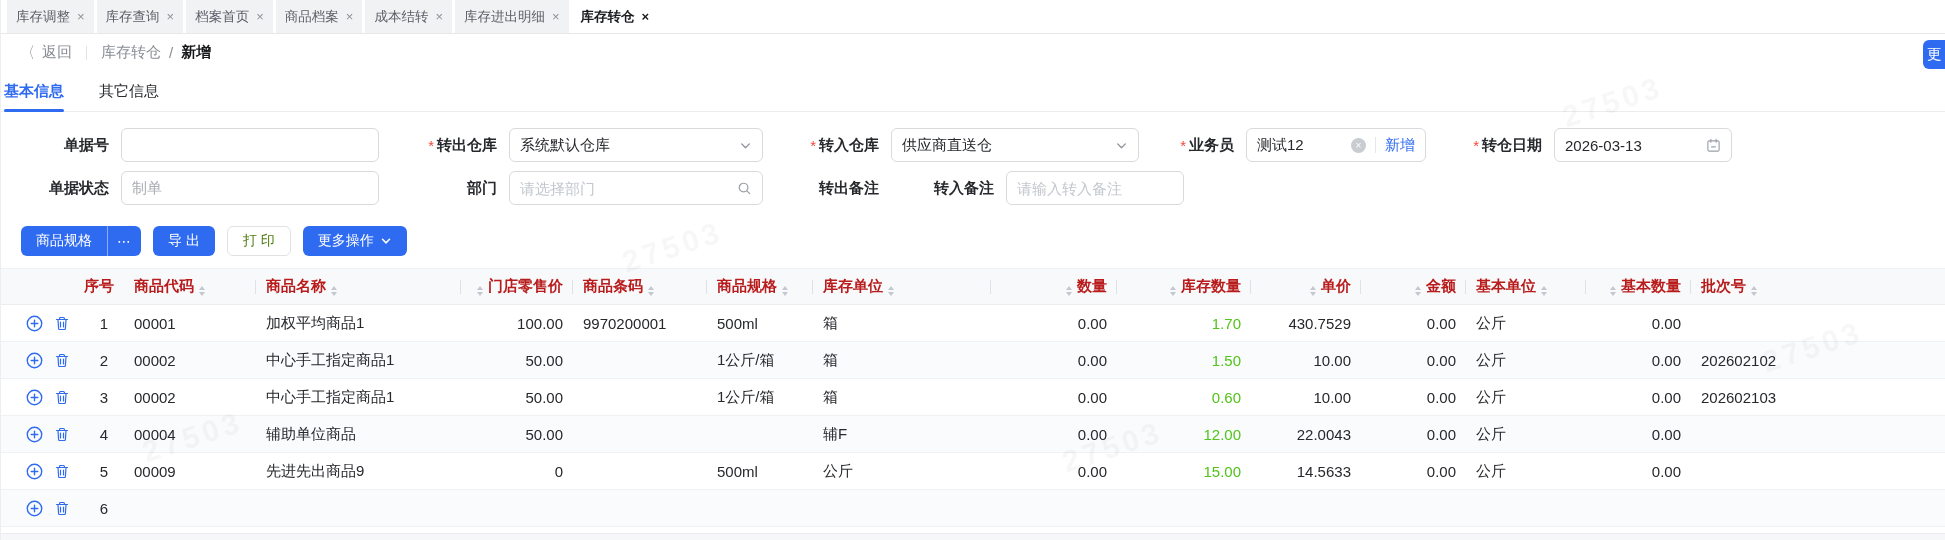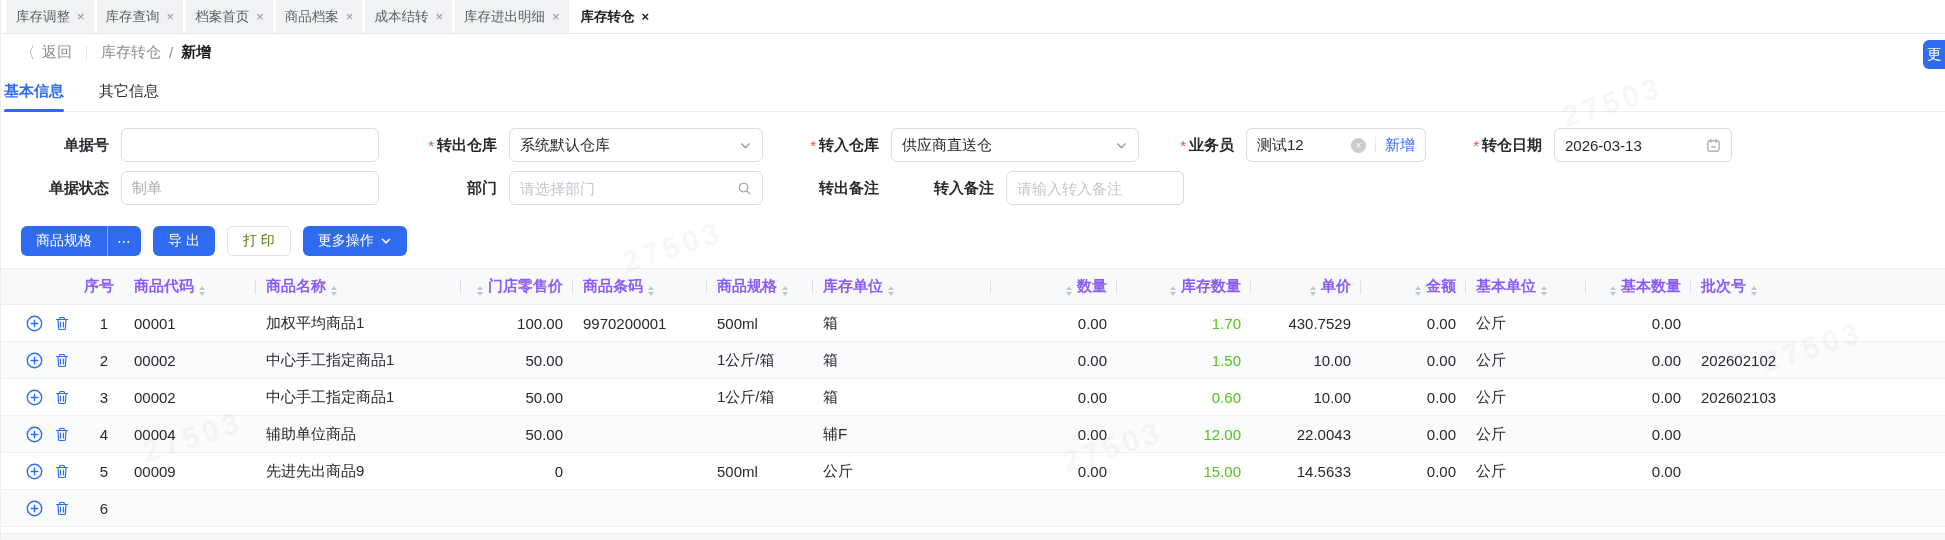--- a/index.html
+++ b/index.html
@@ -67,21 +67,21 @@
        font-size:14px;padding:0 15px;display:inline-flex;align-items:center;gap:6px;
        font-family:inherit;font-weight:500;cursor:pointer;white-space:pre;}
   .split{display:inline-flex;}
   .split .btn.main{border-radius:6px 0 0 6px;}
   .split .btn.dots{border-radius:0 6px 6px 0;padding:0 9px;border-left:1px solid rgba(255,255,255,.45);letter-spacing:1px;}
   .btn.disabled{background:#fff;color:#4d7c0f;border:1px solid #e0e2e6;cursor:default;}
 
   
   .table-wrap{margin-top:12px;}
   table{border-collapse:collapse;table-layout:fixed;width:1945px;}
-  thead th{height:36px;background:#f8f9fb;font-size:15px;font-weight:600;color:#8b5cf6;
+  thead th{height:36px;background:#f8f9fb;font-size:15px;font-weight:600;color:#b91c1c;
            position:relative;border-top:1px solid #f0f1f3;border-bottom:1px solid #ecedef;white-space:nowrap;}
   thead th.hdiv::after{content:'';position:absolute;right:0;top:11px;width:1px;height:14px;background:#dfe1e5;}
   tbody td{height:37px;border-bottom:1px solid #f0f1f3;font-size:15px;color:#26282c;white-space:nowrap;overflow:hidden;}
   tbody tr.zebra{background:#fafbfc;}
   .al-left{text-align:left;padding-left:10px;}
   .al-right{text-align:right;padding-right:10px;}
   td.seq{padding-right:16px;}
   td.green{color:var(--positive-green);}
   .col-icons-cell{display:flex;align-items:center;gap:11px;padding-left:24px;color:var(--accent);}
   .row-ic{display:inline-flex;cursor:pointer;}

